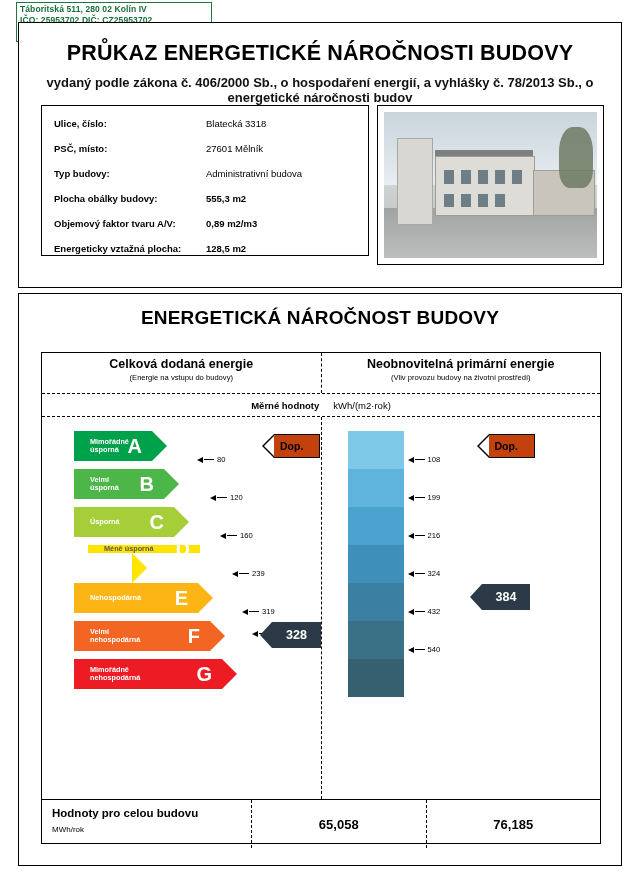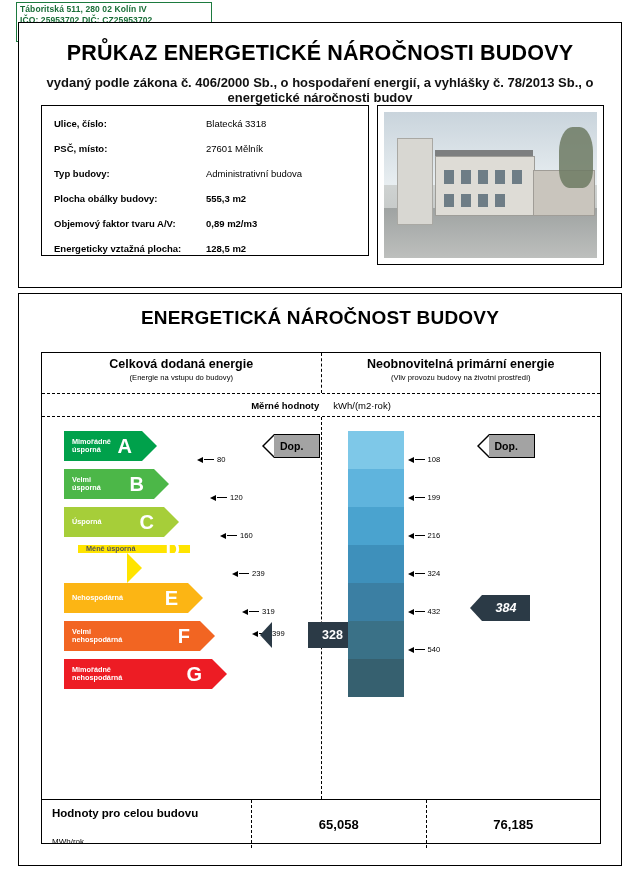--- a/index.html
+++ b/index.html
@@ -173,23 +173,24 @@
     position: absolute;
     height: 30px;
     display: flex;
     align-items: center;
     color: #fff;
   }
   .cls .body {
     height: 30px;
     display: flex;
     align-items: center;
-    padding-left: 8px;
+    padding-left: 16px;
     box-sizing: border-box;
     position: relative;
+    margin-left: 10px;
   }
   .cls .tip {
     width: 0; height: 0;
     border-top: 15px solid transparent;
     border-bottom: 15px solid transparent;
     border-left-width: 15px;
     border-left-style: solid;
   }
   .cls .txt {
     font-size: 7.3px;
@@ -262,21 +263,21 @@
     position: absolute;
     left: 2px;
     width: 0; height: 0;
     border-top: 10px solid transparent;
     border-bottom: 10px solid transparent;
     border-right: 10px solid #fff;
   }
   .dop .dbody {
     border: 1px solid #000;
     border-left: none;
-    background: #a3a3a3;
+    background: #c2410c;
     font-size: 10.5px;
     font-weight: bold;
     padding: 0 16px 0 6px;
     height: 24px;
     line-height: 22px;
     box-sizing: border-box;
   }
 
   
   .rbar {
@@ -290,21 +291,21 @@
     height: 48px;
     border-top: 1px solid #000;
   }
   .total-label {
     width: 210px;
     border-right: 1px dashed #000;
     padding: 7px 0 0 10px;
     box-sizing: border-box;
   }
   .total-label .t1 { font-size: 11.5px; font-weight: bold; }
-  .total-label .t2 { font-size: 8px; margin-top: 18px; }
+  .total-label .t2 { font-size: 8px; margin-top: 6px; }
   .total-cell {
     flex: 1;
     display: flex;
     align-items: center;
     justify-content: center;
     font-size: 13px;
     font-weight: bold;
   }
   .total-cell.mid { border-right: 1px dashed #000; }
 </style>
@@ -486,21 +487,21 @@
             </div>
             <div class="tip" style="border-left-color:#ed1c24;"></div>
           </div>
 
           <div class="dop" style="left:220px; top:17px;">
             <div class="dtip"></div>
               <div class="dtip-in" style="top:2px;"></div>
             <div class="dbody">Dop.</div>
           </div>
 
-          <div class="callout" style="left:218px; top:205px;gap:36px;">
+          <div class="callout" style="left:218px; top:205px;">
             <div class="ctip"></div>
             <div class="cbody">328</div>
           </div>
         </div>
 
         <div class="chart-right">
           <div class="rbar" style="top:14px;  height:38px; background:#7ec8e8;"></div>
           <div class="rbar" style="top:52px;  height:38px; background:#5fb4dd;"></div>
           <div class="rbar" style="top:90px;  height:38px; background:#4aa3cf;"></div>
           <div class="rbar" style="top:128px; height:38px; background:#3e90bb;"></div>
@@ -538,21 +539,21 @@
               <span class="tick-line-seg"></span>
             <span>540</span>
           </div>
 
           <div class="dop" style="left:155px; top:17px;">
             <div class="dtip"></div>
               <div class="dtip-in" style="top:2px;"></div>
             <div class="dbody">Dop.</div>
           </div>
 
-          <div class="callout" style="left:148px; top:178px;font-style:italic;">
+          <div class="callout" style="left:148px; top:167px;">
             <div class="ctip"></div>
             <div class="cbody">384</div>
           </div>
         </div>
       </div>
 
       <div class="total-row">
         <div class="total-label">
           <div class="t1">Hodnoty pro celou budovu</div>
           <div class="t2">MWh/rok</div>

